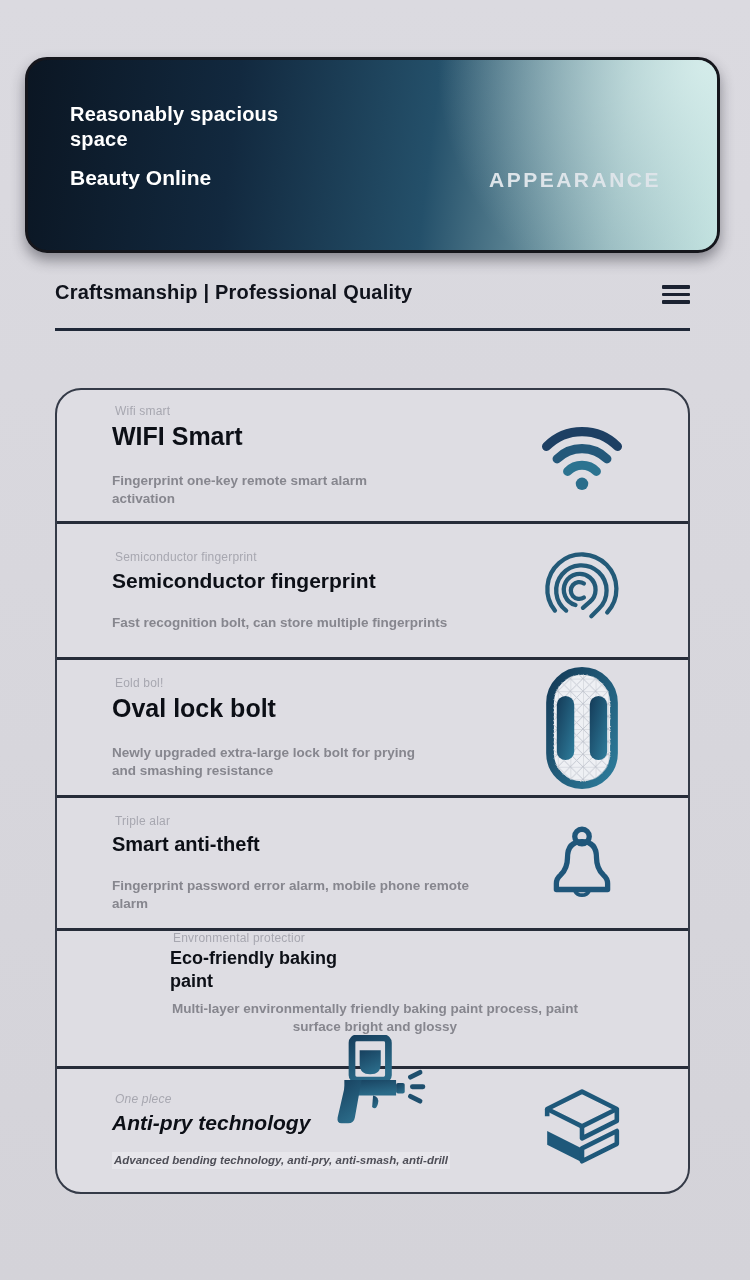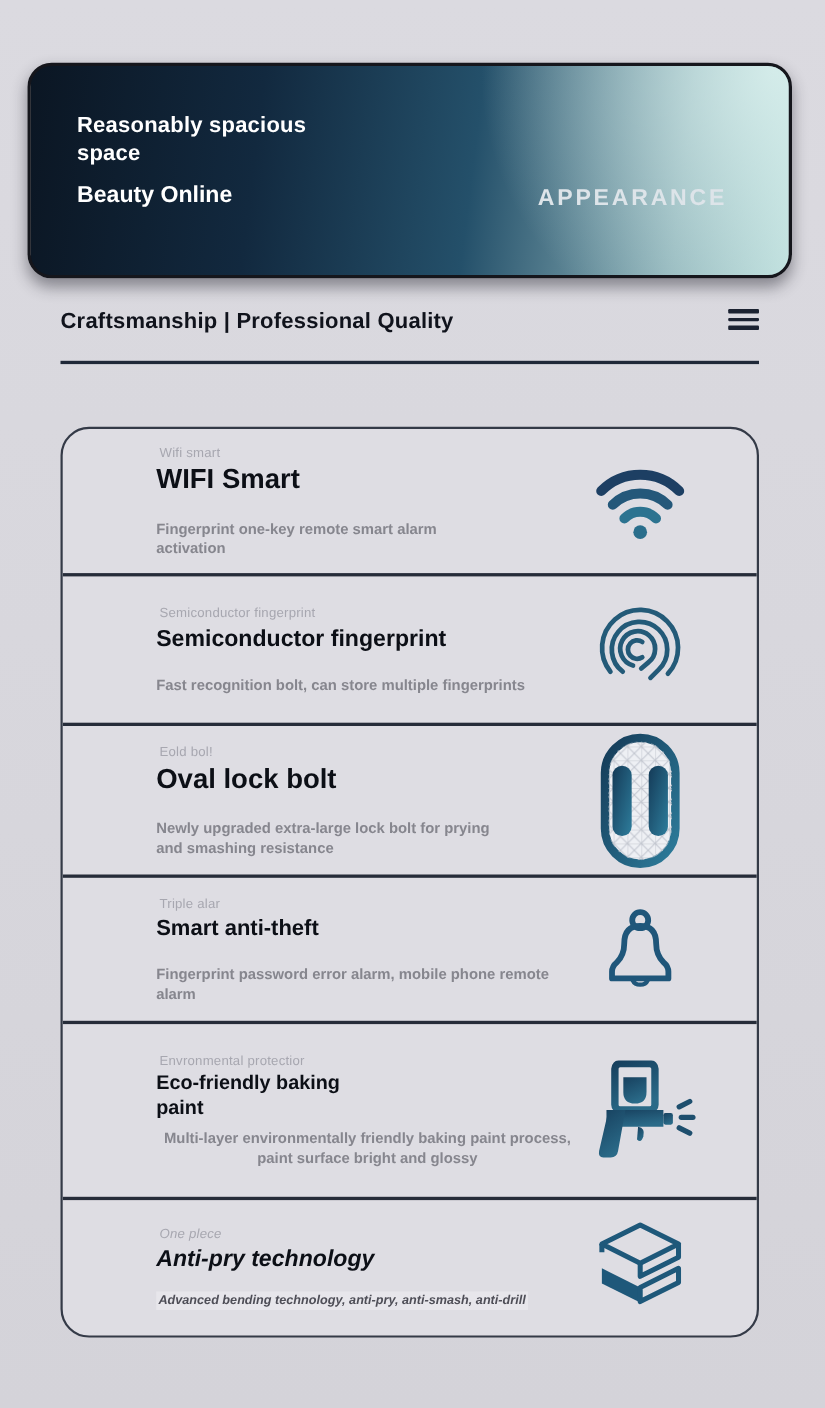--- a/index.html
+++ b/index.html
@@ -28,40 +28,40 @@
   .hero-sub   { margin-top:14px; font-size:21px; font-weight:bold; }
   .hero-right {
     position:absolute; right:56px; bottom:56px; z-index:2;
     font-size:21px; font-weight:bold; letter-spacing:2.5px;
     color:#dde4e9; line-height:1.32;
   }
 
   
   .section-head {
     position:absolute; left:55px; top:281px; width:635px;
-    display:flex; justify-content:space-between; align-items:flex-start;
+    display:flex; justify-content:space-between; align-items:flex-end;
   }
   .section-title { font-size:20px; font-weight:bold; color:#10131c; letter-spacing:.2px; }
   .hamburger { width:28px; height:19px; display:flex; flex-direction:column; justify-content:space-between; cursor:pointer; }
   .hamburger i { display:block; height:3.8px; background:#1b2231; border-radius:1px; }
   .rule { position:absolute; left:55px; top:328px; width:635px; height:2.5px; background:#1f2838; }
 
   
   .panel {
     position:absolute; left:55px; top:388px; width:635px;
     border:2px solid #343a47; border-radius:26px;
     background:#dedde3; overflow:hidden;
   }
   .row {
     display:flex; justify-content:space-between; align-items:center;
-    padding-left:85px; padding-right:50px;
+    padding-left:55px; padding-right:50px;
   }
   .row + .row { border-top:3px solid #262c39; }
   .row-1{height:131px;} .row-2{height:136px;} .row-3{height:133px;}
-  .row-4{height:138px;} .row-5{height:160px;} .row-6{height:126px;font-style:italic;}
+  .row-4{height:138px;} .row-5{height:138px;flex-direction:column;} .row-6{height:126px;font-style:italic;}
 
   .tag   { font-size:12px; color:#a7a7b0; padding-left:3px; margin-bottom:5px; letter-spacing:.2px; }
   .title { font-weight:bold; color:#0c0f16; line-height:1.1; }
   .desc  { font-size:13.5px; font-weight:bold; color:#86868e; line-height:1.3; margin-top:22px; }
 
   .row-1 .title{font-size:25px;}                 .row-1 .desc{max-width:320px;}
   .row-2 .title{font-size:21px;}                 .row-2 .desc{max-width:345px;}
   .row-3 .title{font-size:20px;}                 .row-3 .desc{max-width:380px;}
   .row-4 .title{font-size:25px;}                 .row-4 .desc{max-width:330px;}
   .row-5 .title{font-size:18px; max-width:180px; line-height:1.25;} .row-5 .desc{max-width:410px; margin-top:8px;text-align:center;}

